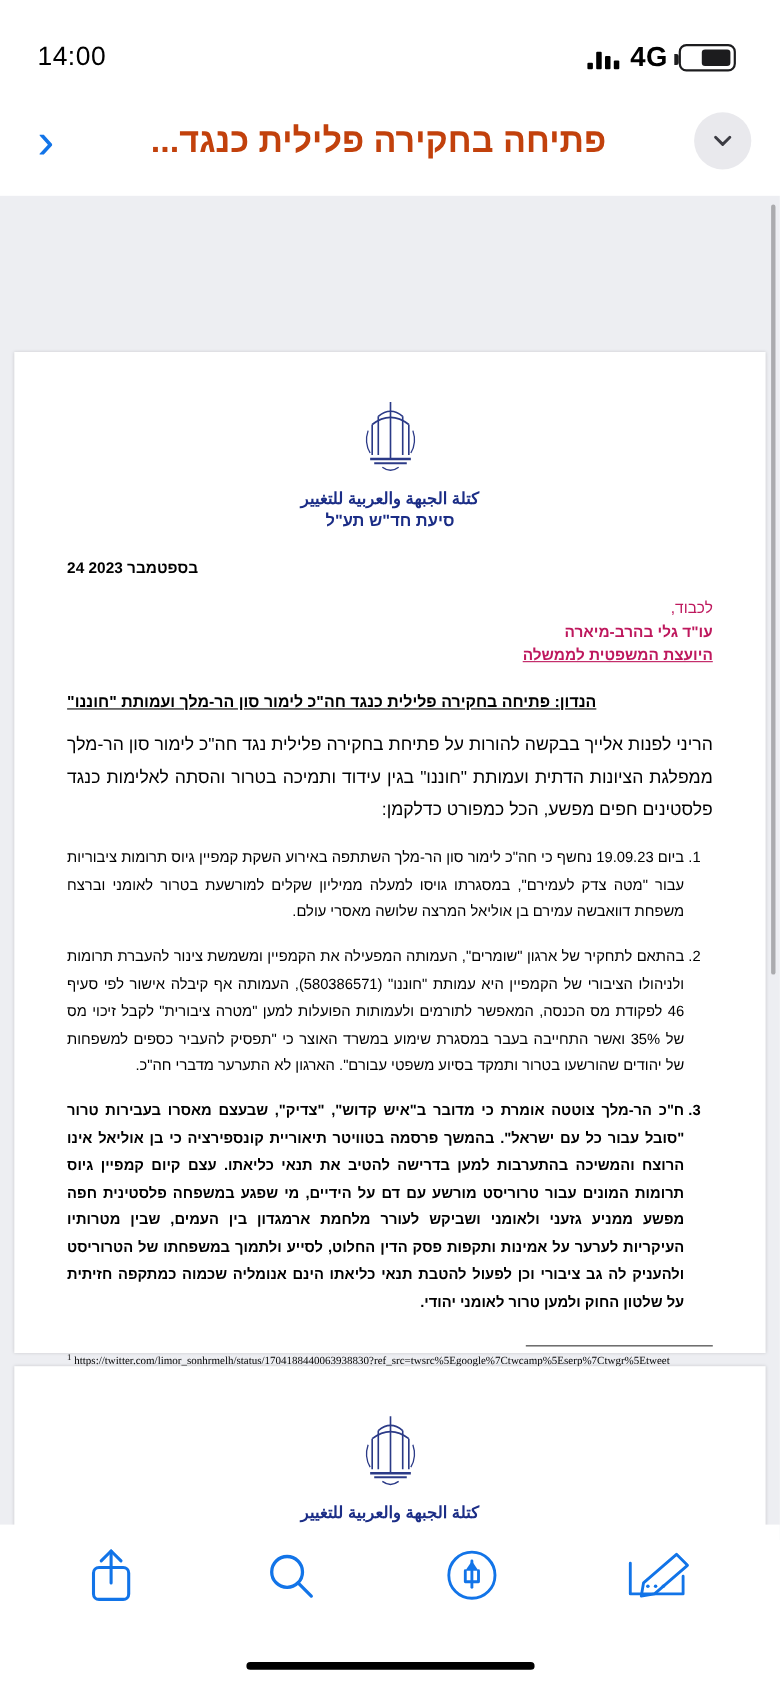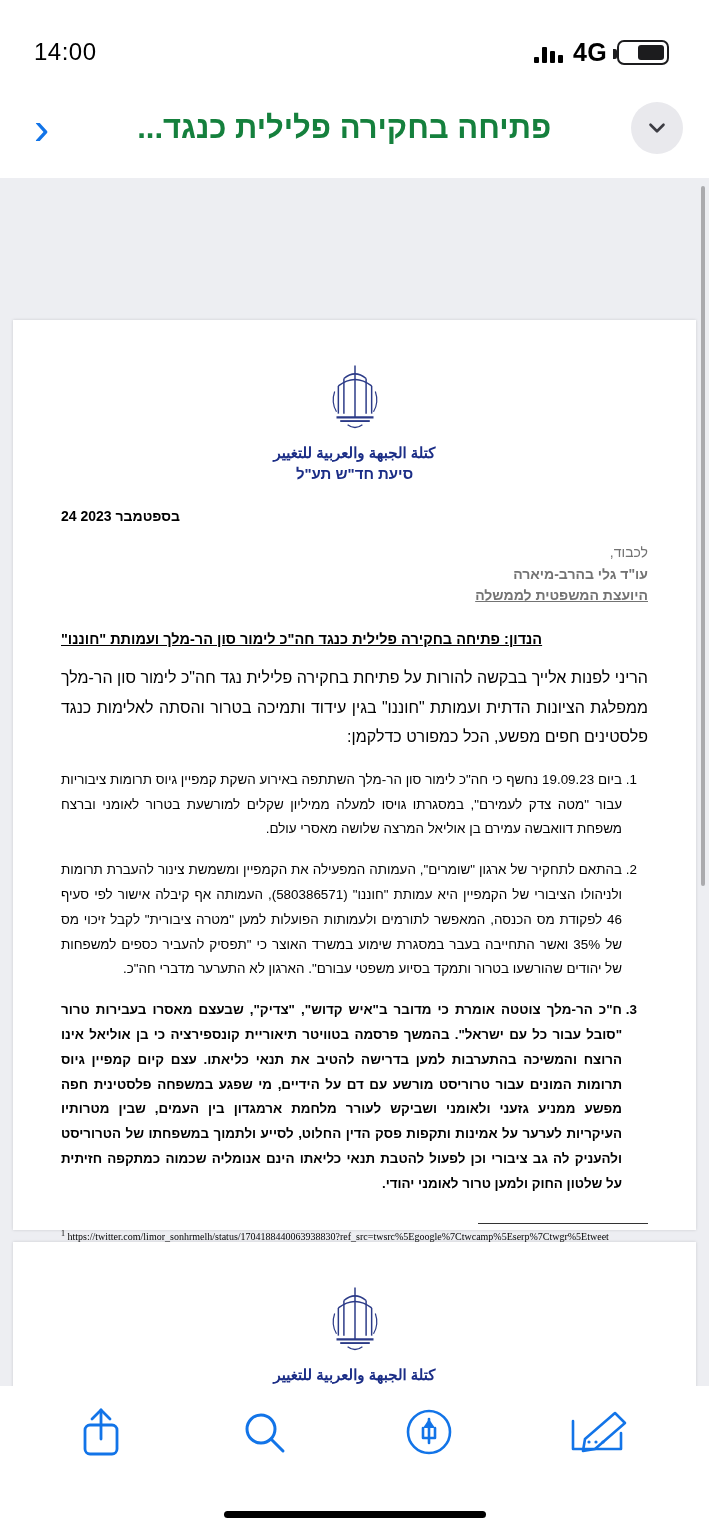--- a/index.html
+++ b/index.html
@@ -67,21 +67,21 @@
     font-weight: 300;
     line-height: 1;
     padding: 0 8px;
     transform: scaleX(-1);
   }
   .nav-title {
     flex: 1;
     text-align: center;
     font-size: 31px;
     font-weight: 700;
-    color: #15803d;
+    color: #c2410c;
     white-space: nowrap;
     overflow: hidden;
     text-overflow: ellipsis;
     padding: 0 10px;
     direction: rtl;
   }
   .chevron-btn {
     width: 52px; height: 52px;
     border-radius: 50%;
     background: #e9e9ed;
@@ -131,21 +131,21 @@
     color: #000;
     text-align: left;
     direction: ltr;
   }
   .addr {
     margin-top: 18px;
     direction: rtl;
     text-align: right;
     font-size: 14px;
     line-height: 1.55;
-    color: #737373;
+    color: #be185d;
   }
   .addr .b { font-weight: 700; }
   .addr .u { text-decoration: underline; font-weight: 700; }
 
   .subject {
     margin-top: 24px;
     text-align: left;
     font-size: 14.5px;
     font-weight: 700;
     text-decoration: underline;

